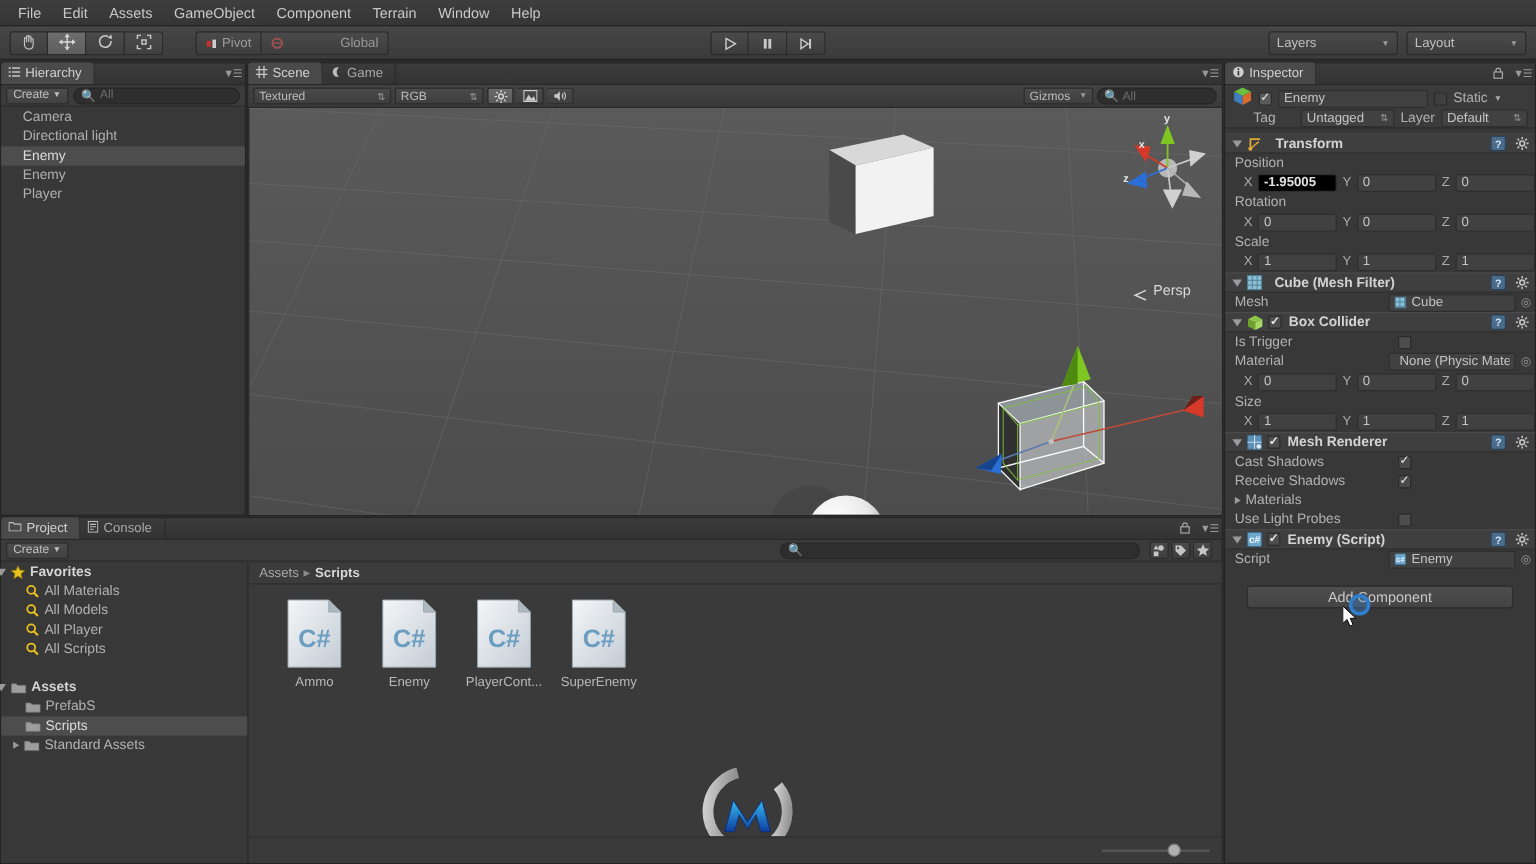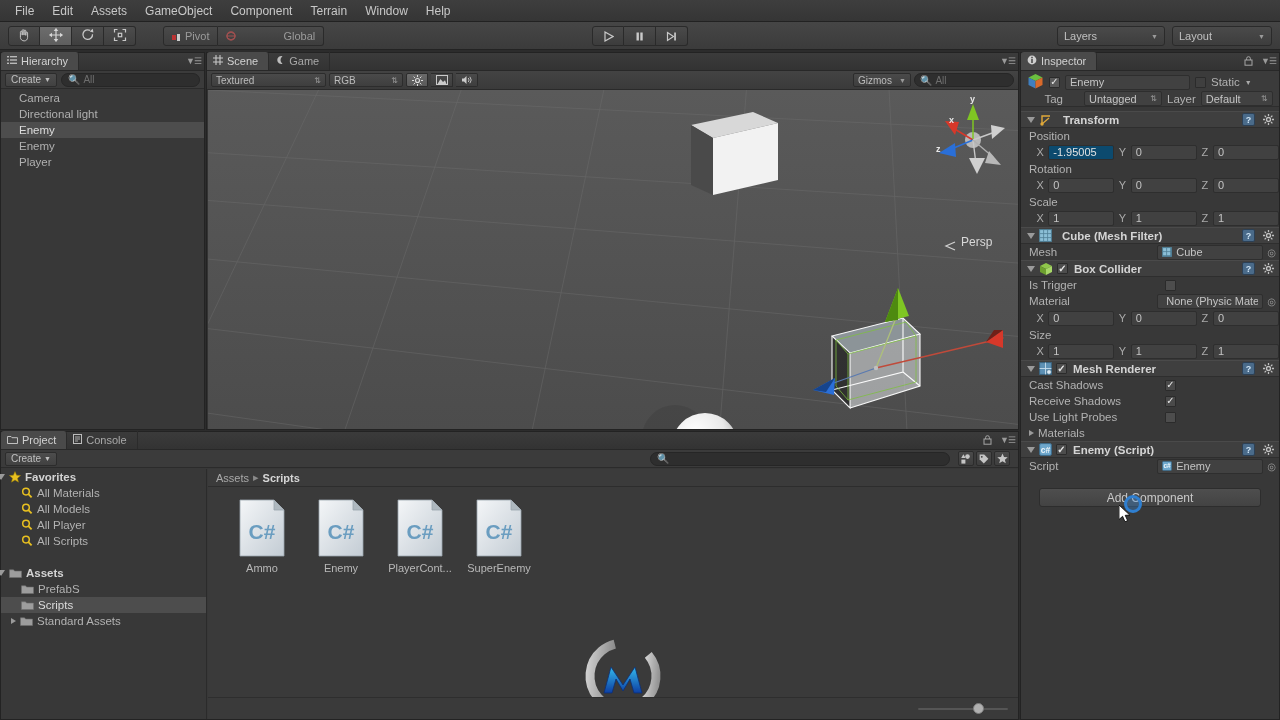--- a/index.html
+++ b/index.html
@@ -140,21 +140,21 @@
                 white-space: nowrap; overflow: hidden; }
 
   
   .insp-row { display: flex; align-items: center; height: 16px; padding-left: 8px; }
   .lbl { font-size: 11.5px; color: #b2b2b2; }
   .field {
     background: #414141; border: 1px solid #2e2e2e; border-radius: 2px;
     height: 15px; display: flex; align-items: center; padding: 0 4px;
     font-size: 11px; color: #c4c4c4;
   }
-  .field.focus { background: #0c4a6e; color: #e2e2e2; }
+  .field.focus { background: #000000; color: #e2e2e2; font-weight: bold; }
   .compheader {
     height: 17px; display: flex; align-items: center; gap: 4px;
     background: #3f3f3f; border-top: 1px solid #4a4a4a; border-bottom: 1px solid #2e2e2e;
     padding-left: 6px; font-weight: bold; font-size: 11.5px; color: #d4d4d4;
   }
   .foldout { width: 0; height: 0; border-left: 5px solid #9a9a9a;
              border-top: 3.5px solid transparent; border-bottom: 3.5px solid transparent; }
   .foldout.open { border-left: 4.5px solid transparent; border-right: 4.5px solid transparent;
                   border-top: 6px solid #9a9a9a; border-bottom: 0; }
   .cb {
@@ -947,26 +947,26 @@
         </div>
         <div class="insp-row">
           <span class="lbl">Cast Shadows</span>
           <span class="cb" style="margin-left: auto; margin-right: 103px; background: rgb(74, 74, 74);">✓</span>
         </div>
         <div class="insp-row">
           <span class="lbl">Receive Shadows</span>
           <span class="cb" style="margin-left: auto; margin-right: 103px; background: rgb(74, 74, 74);">✓</span>
         </div>
         <div class="insp-row">
+          <span class="foldout" style="margin-right: 4px;"></span>
+          <span class="lbl">Materials</span>
+        </div>
+        <div class="insp-row">
           <span class="lbl">Use Light Probes</span>
           <span class="cb" style="margin-left: auto; margin-right: 103px; background: rgb(77, 77, 77);"></span>
-        </div>
-        <div class="insp-row">
-          <span class="foldout" style="margin-right: 4px;"></span>
-          <span class="lbl">Materials</span>
         </div>
         <div class="compheader">
           <span class="foldout open"></span>
           <span style="display: flex; align-items: center;">
             <svg width="13" height="13" viewBox="0 0 13 13">
               <rect x="0.6" y="0.6" width="11.8" height="11.8" rx="1.4" fill="#6ea7cc" stroke="#3d6c8c"></rect>
               <text x="6.5" y="9.6" text-anchor="middle" font-family="Liberation Sans, sans-serif" font-size="8.5" font-weight="bold" fill="#eef6fb">c#</text>
             </svg>
           </span>
           <span class="cb" style="background: rgb(77, 77, 77); width: 11px; height: 11px;">✓</span>

